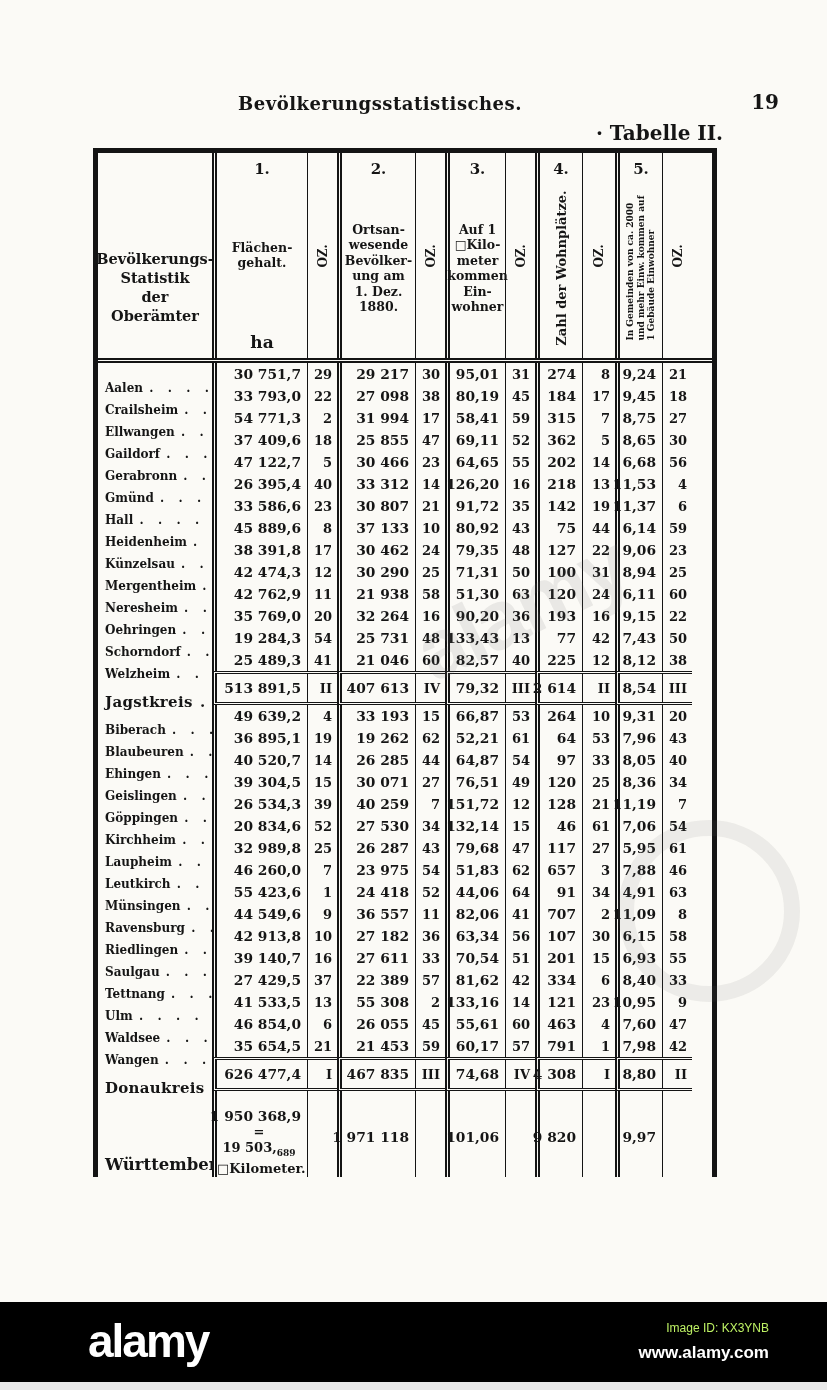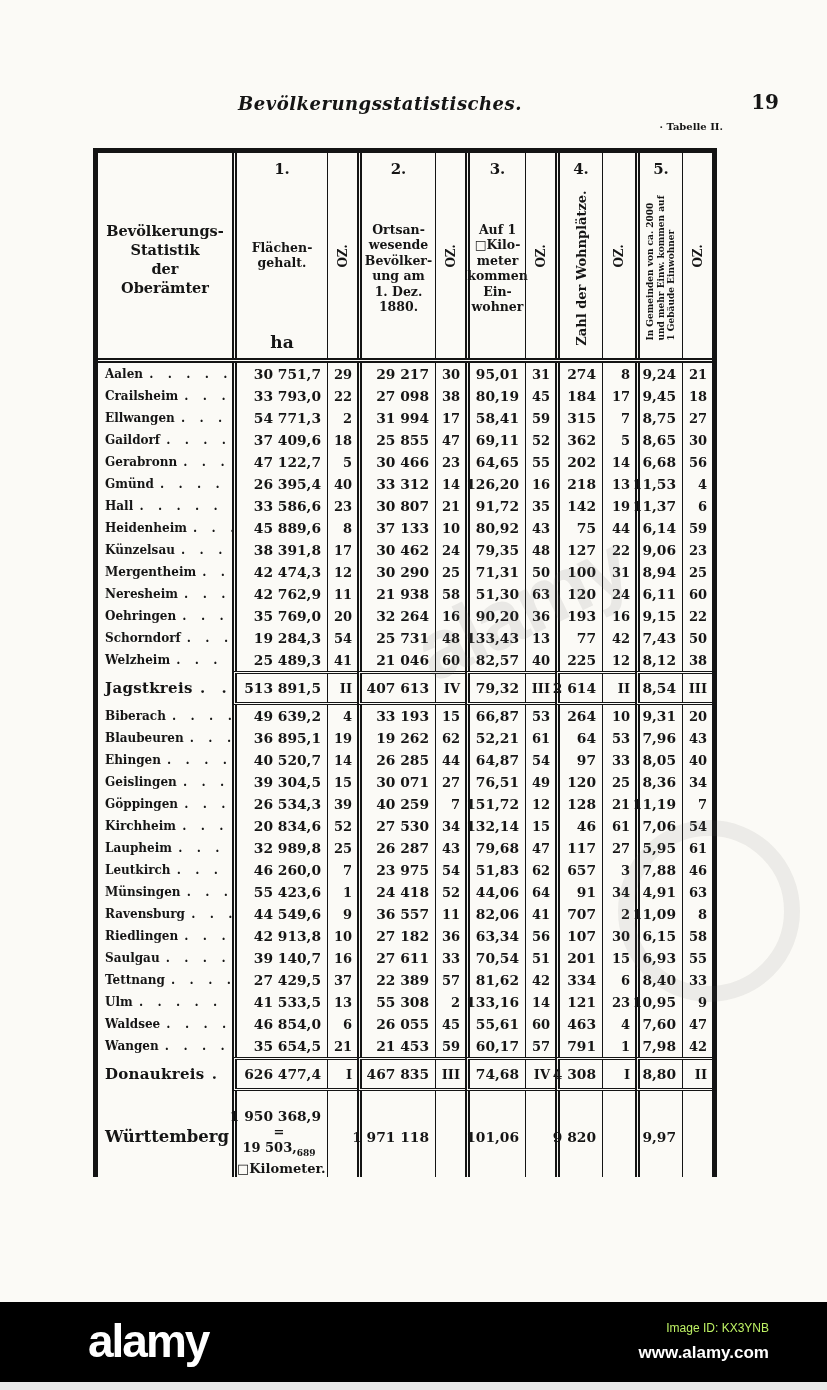--- a/index.html
+++ b/index.html
@@ -1,31 +1,31 @@
 <!DOCTYPE html>
 <html><head>
 <meta charset="utf-8">
 <style>
   html,body{margin:0;padding:0;}
   body{width:827px;height:1390px;background:#ffffff;font-family:"DejaVu Serif",serif;}
   .sheet{position:relative;width:827px;height:1390px;background:#fbfaf6;overflow:hidden;color:#151515;}
 
   
   .page-title{position:absolute;top:93px;left:0;width:760px;text-align:center;
-    font-size:18px;font-weight:700;letter-spacing:0.5px;font-style:italic;}
+    font-size:18px;font-weight:700;letter-spacing:0.5px;}
   .page-number{position:absolute;top:90px;right:48px;font-size:20px;font-weight:700;}
-  .table-caption{position:absolute;top:121px;right:104px;font-size:10px;font-weight:700;}
+  .table-caption{position:absolute;top:121px;right:104px;font-size:20px;font-weight:700;}
 
   
   .otable{position:absolute;left:93px;top:148px;width:624px;border:5px solid #141414;border-bottom:none;
     box-sizing:border-box;background:transparent;}
   .otable *{box-sizing:border-box;}
 
   
-  .c-label{width:134px;}
+  .c-label{width:114px;margin-top:28px;}
   .c-area{width:95px;}
   .c-pop{width:78px;}
   .c-dens{width:60px;}
   .c-plc{width:47px;}
   .c-five{width:47px;}
   .c-oz{width:30px;}
   .c-oz4{width:33px;}
 
   
   .sep-double{border-left:5px double #141414;}

